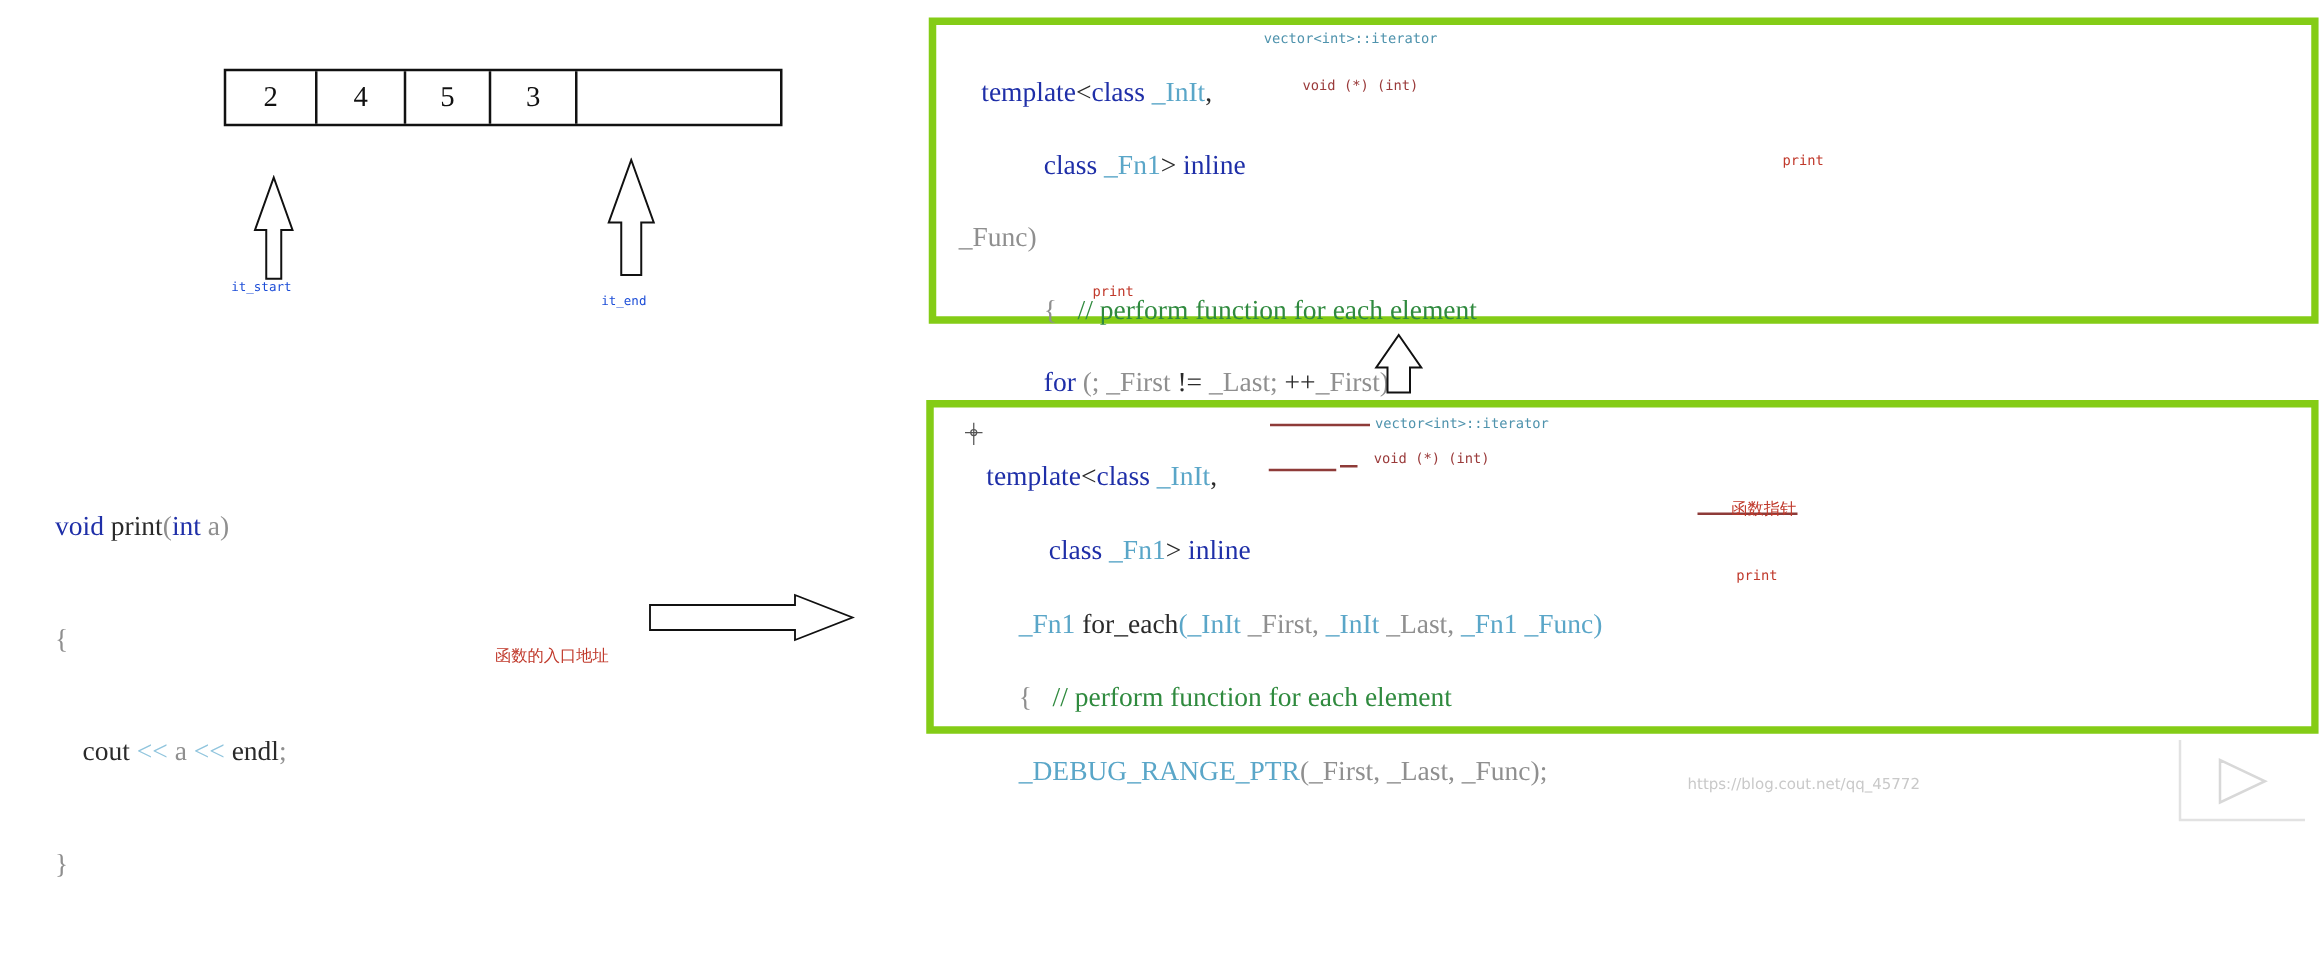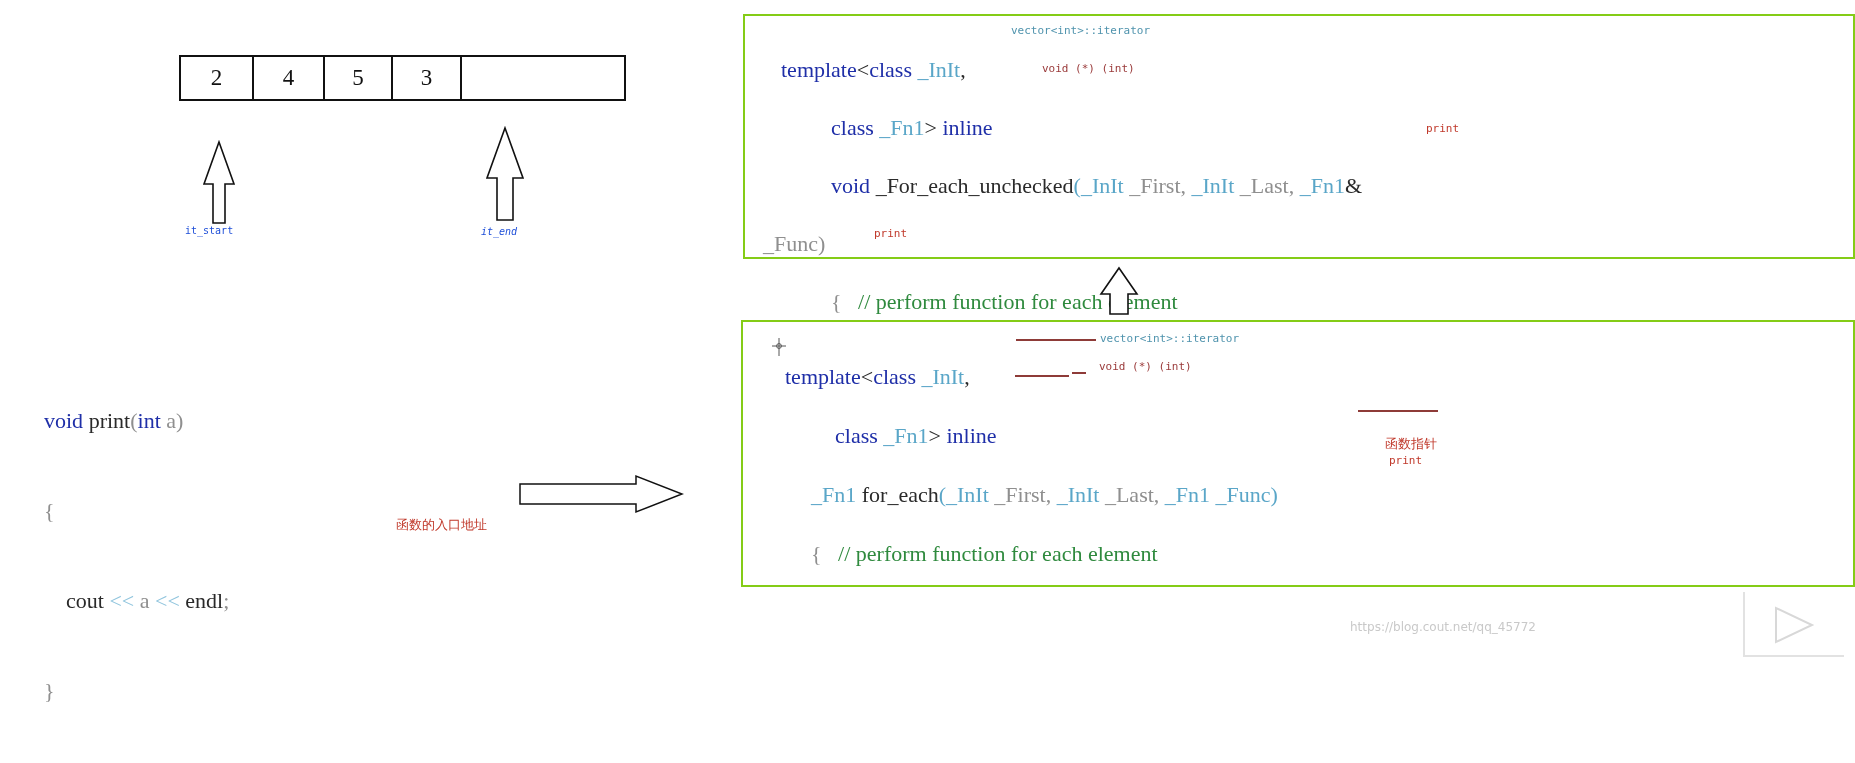--- a/index.html
+++ b/index.html
@@ -103,21 +103,21 @@
     color: #c0392b;
     white-space: nowrap;
   }
 
   
   #big-right-arrow { left: 518px; top: 474px; }
 
   
   .codebox {
     position: absolute;
-    border: 2px solid #84cc16;
+    border: 6px solid #84cc16;
     box-sizing: border-box;
     background: #ffffff;
   }
   #codebox-top {
     left: 743px;
     top: 14px;
     width: 1112px;
     height: 245px;
   }
   #codebox-bottom {
@@ -193,21 +193,21 @@
       <polygon points="19,2 34,44 25,44 25,83 13,83 13,44 4,44" fill="#ffffff" stroke="#111111" stroke-width="1.6" stroke-linejoin="miter"></polygon>
     </svg>
   </div>
   <div class="ptr-label" style="left:185px; top:225px;">it_start</div>
 
   <div class="uparrow" style="left:483px; top:126px;">
     <svg width="44" height="96" viewBox="0 0 44 96">
       <polygon points="22,2 40,52 30,52 30,94 14,94 14,52 4,52" fill="#ffffff" stroke="#111111" stroke-width="1.6" stroke-linejoin="miter"></polygon>
     </svg>
   </div>
-  <div class="ptr-label" style="left:481px; top:226px;font-style:italic;">it_end</div>
+  <div class="ptr-label" style="left:481px; top:236px;">it_end</div>
 
   <div class="abs" id="left-code">
     <div><span class="kw">void</span> <span class="plain">print</span><span class="id">(</span><span class="kw">int</span> <span class="id">a</span><span class="id">)</span></div>
     <div><span class="id">{</span></div>
     <div><span class="plain">    cout </span><span class="op">&lt;&lt;</span><span class="plain"> </span><span class="id">a</span><span class="plain"> </span><span class="op">&lt;&lt;</span><span class="plain"> endl</span><span class="id">;</span></div>
     <div><span class="id">}</span></div>
     
     
   </div>
 
@@ -216,21 +216,20 @@
   <div class="abs" id="big-right-arrow">
     <svg width="166" height="40" viewBox="0 0 166 40">
       <polygon points="2,10 118,10 118,2 164,20 118,38 118,30 2,30" fill="#ffffff" stroke="#111111" stroke-width="1.5" stroke-linejoin="miter"></polygon>
     </svg>
   </div>
 
   <div class="codebox" id="codebox-top">
     <div class="code">
 <div><span style="margin-left:18px"></span><span class="kw">template</span><span class="plain">&lt;</span><span class="kw">class</span> <span class="type">_InIt</span><span class="plain">,</span></div>
 <div><span style="margin-left:68px"></span><span class="kw">class</span> <span class="type">_Fn1</span><span class="plain">&gt; </span><span class="kw">inline</span></div>
-<div><span style="margin-left:68px"></span><span class="kw">void</span><span class="plain"> _For_each_unchecked</span><span class="type">(</span><span class="type">_InIt</span><span class="id"> _First</span><span class="id">, </span><span class="type">_InIt</span><span class="id"> _Last</span><span class="id">, </span><span class="type">_Fn1</span><span class="plain">&amp;</span></div>
 <div><span class="id">_Func</span><span class="id">)</span></div>
 <div><span style="margin-left:68px"></span><span class="id">{   </span><span class="cmt">// perform function for each element</span></div>
 <div><span style="margin-left:68px"></span><span class="kw">for</span><span class="id"> (; _First </span><span class="plain">!=</span><span class="id"> _Last; </span><span class="plain">++</span><span class="id">_First)</span></div>
 <div><span style="margin-left:108px"></span><span class="id">_Func</span><span class="plain">(</span><span class="plain">*</span><span class="id">_First</span><span class="plain">);</span></div>
 <div><span style="margin-left:68px"></span><span class="id">}</span></div>
     </div>
   </div>
 
   <div class="tiny-note teal" style="left:1011px; top:24px;">vector&lt;int&gt;::iterator</div>
   <div class="tiny-note maroon" style="left:1042px; top:62px;">void (*) (int)</div>
@@ -242,34 +241,35 @@
       <polygon points="21,2 39,28 30,28 30,48 12,48 12,28 3,28" fill="#ffffff" stroke="#111111" stroke-width="1.6" stroke-linejoin="miter"></polygon>
     </svg>
   </div>
 
   <div class="codebox" id="codebox-bottom">
     <div class="code">
 <div><span style="margin-left:24px"></span><span class="kw">template</span><span class="plain">&lt;</span><span class="kw">class</span> <span class="type">_InIt</span><span class="plain">,</span></div>
 <div><span style="margin-left:74px"></span><span class="kw">class</span> <span class="type">_Fn1</span><span class="plain">&gt; </span><span class="kw">inline</span></div>
 <div><span style="margin-left:50px"></span><span class="type">_Fn1</span><span class="plain"> for_each</span><span class="type">(</span><span class="type">_InIt</span><span class="id"> _First</span><span class="id">, </span><span class="type">_InIt</span><span class="id"> _Last</span><span class="id">, </span><span class="type">_Fn1</span><span class="plain"> </span><span class="type">_Func</span><span class="type">)</span></div>
 <div><span style="margin-left:50px"></span><span class="id">{   </span><span class="cmt">// perform function for each element</span></div>
+<div><span style="margin-left:50px"></span><span class="type">_DEBUG_RANGE_PTR</span><span class="id">(_First, _Last, _Func);</span></div>
 
 
     </div>
   </div>
 
   <div class="redline" style="left:1016px; top:339px; width:80px;"></div>
   <div class="tiny-note teal" style="left:1100px; top:332px;">vector&lt;int&gt;::iterator</div>
 
   <div class="redline" style="left:1015px; top:375px; width:54px;"></div>
   <div class="redline" style="left:1072px; top:372px; width:14px;"></div>
   <div class="tiny-note maroon" style="left:1099px; top:360px;">void (*) (int)</div>
 
   <div class="redline" style="left:1358px; top:410px; width:80px;"></div>
-  <div class="cn-note" style="left:1385px; top:435px; font-size:13px;">函数指针</div>
+  <div class="cn-note" style="left:1385px; top:398px; font-size:13px;">函数指针</div>
   <div class="tiny-note red" style="left:1389px; top:454px;">print</div>
 
   <div class="abs" id="cursor-marker">
     <svg width="18" height="20" viewBox="0 0 18 20">
       <line x1="9" y1="0" x2="9" y2="18" stroke="#555555" stroke-width="1"></line>
       <line x1="2" y1="8" x2="16" y2="8" stroke="#555555" stroke-width="1"></line>
       <circle cx="9" cy="8" r="2.4" fill="none" stroke="#555555" stroke-width="1"></circle>
     </svg>
   </div>
 

